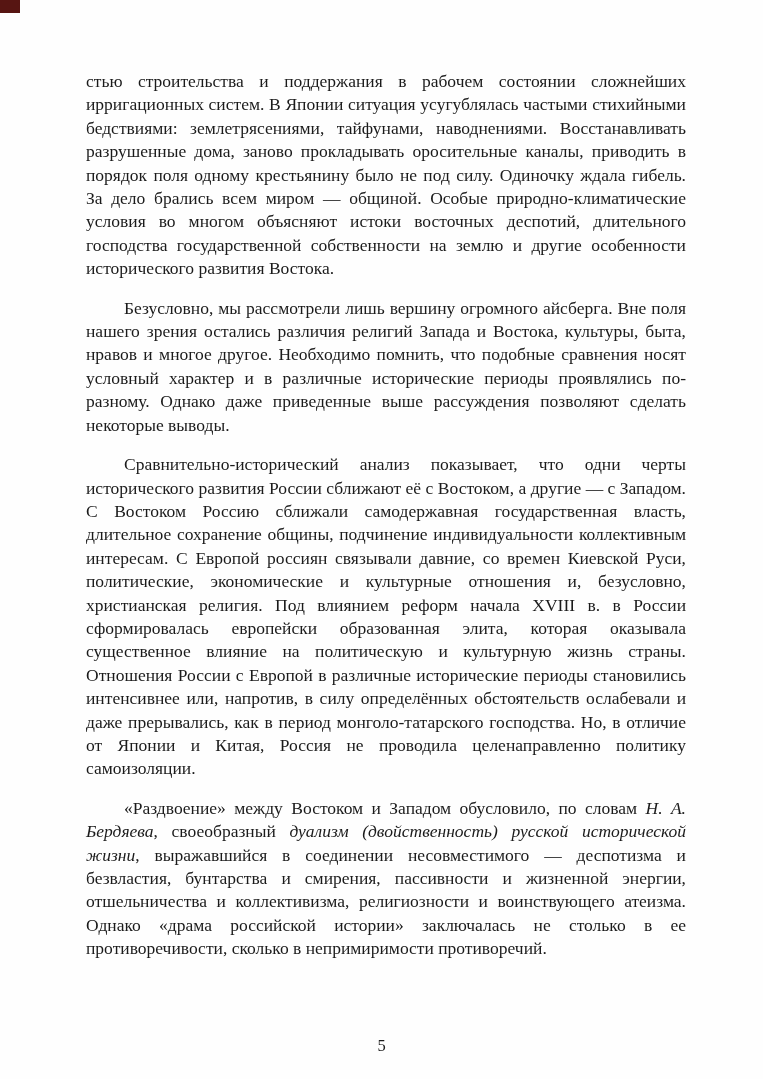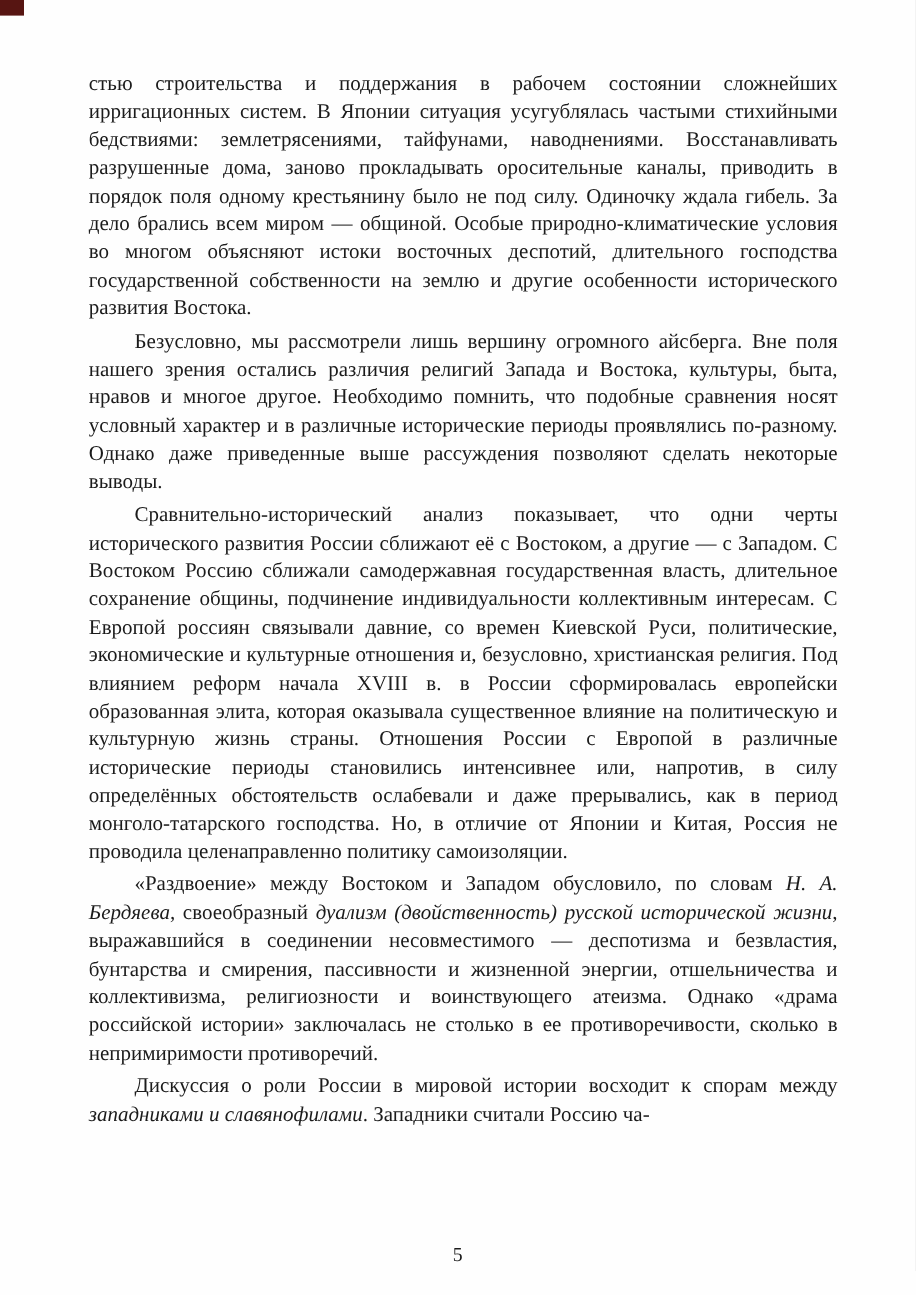--- a/index.html
+++ b/index.html
@@ -27,21 +27,21 @@
   .text-block {
     position: absolute;
     left: 70px;
     top: 54px;
     width: 632px;
     font-size: 17.5px;
     line-height: 23.4px;
     text-align: justify;
   }
   .para {
-    margin: 4px;
+    margin: 16px;
     padding: 0;
   }
   .para.indent {
     text-indent: 38px;
   }
   .run-italic {
     font-style: italic;
   }
   .page-number {
     position: absolute;
@@ -56,16 +56,15 @@
 </head>
 <body>
 
 <div class="page">
   <div class="scan-artifact" style="background: rgb(87, 21, 18);"></div>
   <div class="text-block" id="text-block">
       <p class="para"><span>стью строительства и поддержания в рабочем состоянии сложнейших ирригационных систем. В Японии ситуация усугублялась частыми стихийными бедствиями: землетрясениями, тайфунами, наводнениями. Восстанавливать разрушенные дома, заново прокладывать оросительные каналы, приводить в порядок поля одному крестьянину было не под силу. Одиночку ждала гибель. За дело брались всем миром — общиной. Особые природно-климатические условия во многом объясняют истоки восточных деспотий, длительного господства государственной собственности на землю и другие особенности исторического развития Востока.</span></p>
       <p class="para indent"><span>Безусловно, мы рассмотрели лишь вершину огромного айсберга. Вне поля нашего зрения остались различия религий Запада и Востока, культуры, быта, нравов и многое другое. Необходимо помнить, что подобные сравнения носят условный характер и в различные исторические периоды проявлялись по-разному. Однако даже приведенные выше рассуждения позволяют сделать некоторые выводы.</span></p>
       <p class="para indent"><span>Сравнительно-исторический анализ показывает, что одни черты исторического развития России сближают её с Востоком, а другие — с Западом. С Востоком Россию сближали самодержавная государственная власть, длительное сохранение общины, подчинение индивидуальности коллективным интересам. С Европой россиян связывали давние, со времен Киевской Руси, политические, экономические и культурные отношения и, безусловно, христианская религия. Под влиянием реформ начала XVIII в. в России сформировалась европейски образованная элита, которая оказывала существенное влияние на политическую и культурную жизнь страны. Отношения России с Европой в различные исторические периоды становились интенсивнее или, напротив, в силу определённых обстоятельств ослабевали и даже прерывались, как в период монголо-татарского господства. Но, в отличие от Японии и Китая, Россия не проводила целенаправленно политику самоизоляции.</span></p>
       <p class="para indent"><span>«Раздвоение» между Востоком и Западом обусловило, по словам </span><span class="run-italic">Н. А. Бердяева</span><span>, своеобразный </span><span class="run-italic">дуализм (двойственность) русской исторической жизни</span><span>, выражавшийся в соединении несовместимого — деспотизма и безвластия, бунтарства и смирения, пассивности и жизненной энергии, отшельничества и коллективизма, религиозности и воинствующего атеизма. Однако «драма российской истории» заключалась не столько в ее противоречивости, сколько в непримиримости противоречий.</span></p>
-      <p class="para indent"><span>Дискуссия о роли России в мировой истории восходит к спорам между </span><span class="run-italic">западниками и славянофилами</span><span>. Западники считали Россию ча-</span></p>
     </div>
   <div class="page-number">5</div>
 </div>
 
 </body></html>

